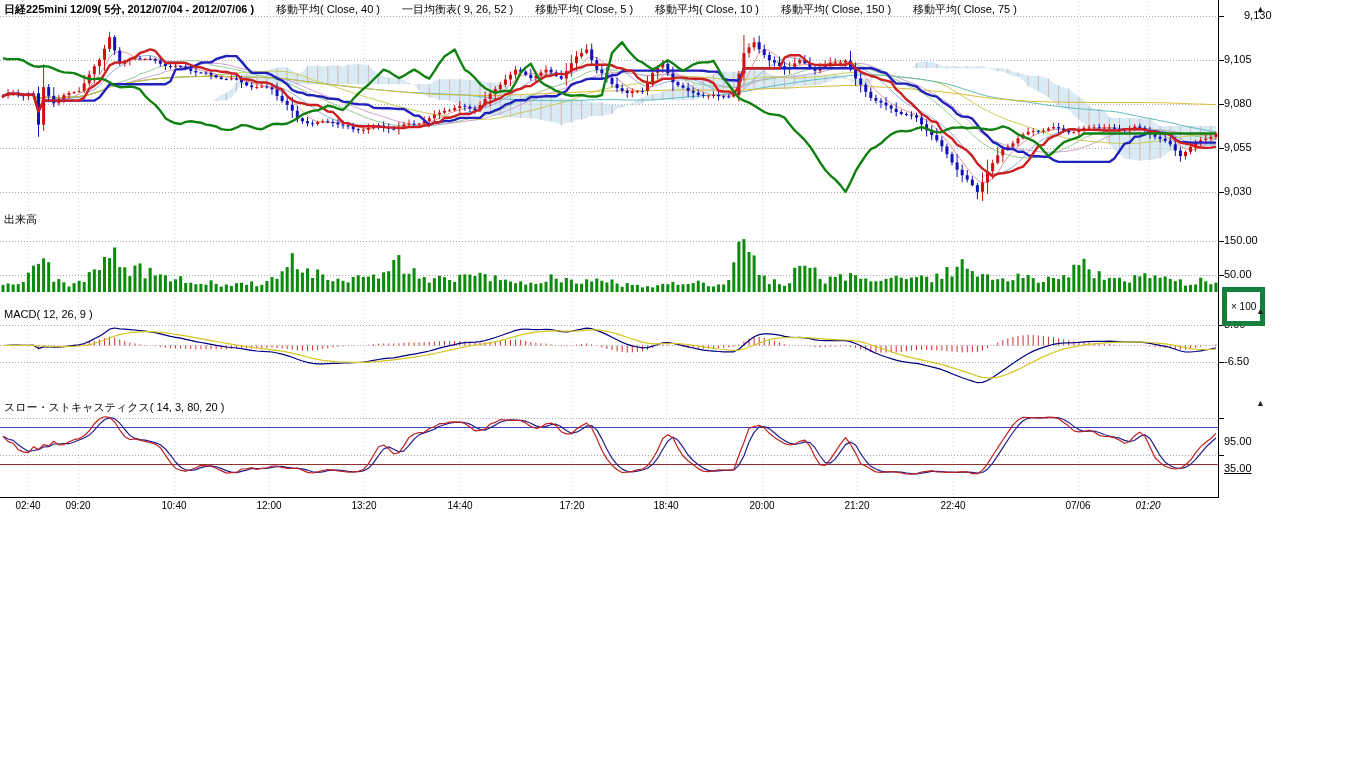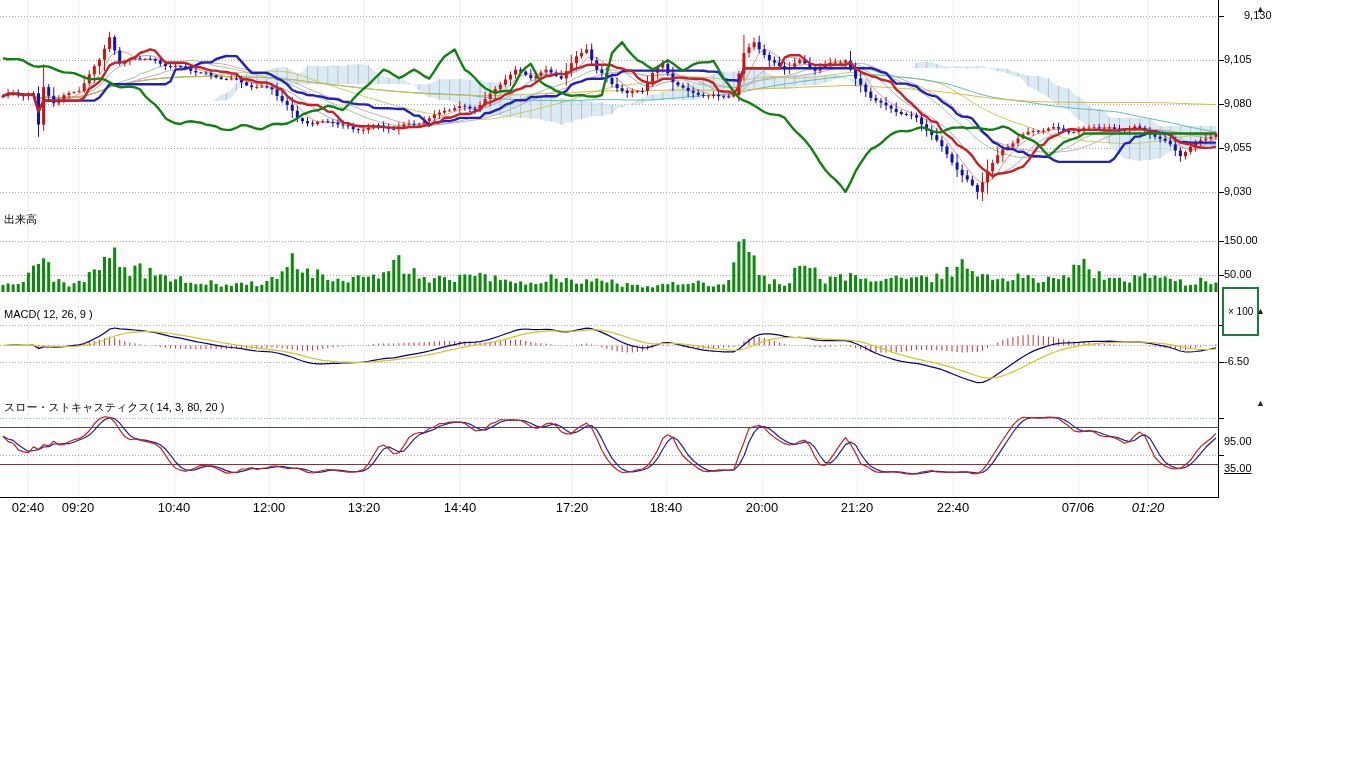--- a/index.html
+++ b/index.html
@@ -4,25 +4,25 @@
 <style>
   html,body{margin:0;padding:0;background:#fff;}
   .stage{position:relative;width:1366px;height:768px;background:#fff;overflow:hidden;
          font-family:"Liberation Sans",sans-serif;color:#000;}
   svg{position:absolute;left:0;top:0;}
   .hdr{position:absolute;left:4px;top:3px;font-size:11px;line-height:13px;white-space:nowrap;z-index:5;}
   .hdr span{margin-right:22px;}
   .h1st{font-weight:bold;}
   .hdr2{top:17px;}
   .plabel{position:absolute;left:4px;font-size:11px;z-index:5;}
-  .multbox{position:absolute;left:1222px;top:287px;border:2px solid #15803d;background:#fff;
-           font-size:10px;height:13px;line-height:13px;padding:16px 4px;z-index:5;}
+  .multbox{position:absolute;left:1222px;top:287px;border:5px solid #15803d;background:#fff;
+           font-size:10px;height:13px;line-height:13px;padding:8px 4px;z-index:5;}
   .arrow{position:absolute;left:1256px;font-size:9px;color:#222;line-height:10px;cursor:pointer;z-index:5;}
   .ylab{position:absolute;left:1224px;font-size:11px;white-space:nowrap;z-index:4;}
-  .tlab{position:absolute;top:500px;width:44px;text-align:center;font-size:13px;z-index:4;}
+  .tlab{position:absolute;top:500px;width:44px;text-align:center;font-size:10px;z-index:4;}
 </style>
 </head>
 <body>
 
 <div class="stage">
   <svg id="chart-svg" width="1366" height="520">
       <defs>
         <clipPath id="cpP">
           <rect x="0" y="2" width="1218" height="206"></rect>
         </clipPath>
@@ -1165,20 +1165,23 @@
         <line x1="1218" y1="192.5" x2="1224" y2="192.5" stroke="#000" stroke-width="1"></line>
         <line x1="1218" y1="241.5" x2="1224" y2="241.5" stroke="#000" stroke-width="1"></line>
         <line x1="1218" y1="275.5" x2="1224" y2="275.5" stroke="#000" stroke-width="1"></line>
         <line x1="1218" y1="325.5" x2="1224" y2="325.5" stroke="#000" stroke-width="1"></line>
         <line x1="1218" y1="362.5" x2="1224" y2="362.5" stroke="#000" stroke-width="1"></line>
         <line x1="1218" y1="418.5" x2="1224" y2="418.5" stroke="#000" stroke-width="1"></line>
         <line x1="1218" y1="455.5" x2="1224" y2="455.5" stroke="#000" stroke-width="1"></line>
       </g>
     </svg>
 
+  <div class="hdr">
+    <span class="h1st">日経225mini 12/09( 5分, 2012/07/04 - 2012/07/06 )</span><span>移動平均( Close, 40 )</span><span>一目均衡表( 9, 26, 52 )</span><span>移動平均( Close, 5 )</span><span>移動平均( Close, 10 )</span><span>移動平均( Close, 150 )</span><span>移動平均( Close, 75 )</span>
+  </div>
 
   <div class="plabel" style="top:212px">出来高</div>
   <div class="plabel" style="top:308px">MACD( 12, 26, 9 )</div>
   <div class="plabel" style="top:400px">スロー・ストキャスティクス( 14, 3, 80, 20 )</div>
 
   <div class="multbox">× 100</div>
 
   <div class="arrow" style="top:4px">▲</div>
   <div class="arrow" style="top:306px">▲</div>
   <div class="arrow" style="top:398px">▲</div>

